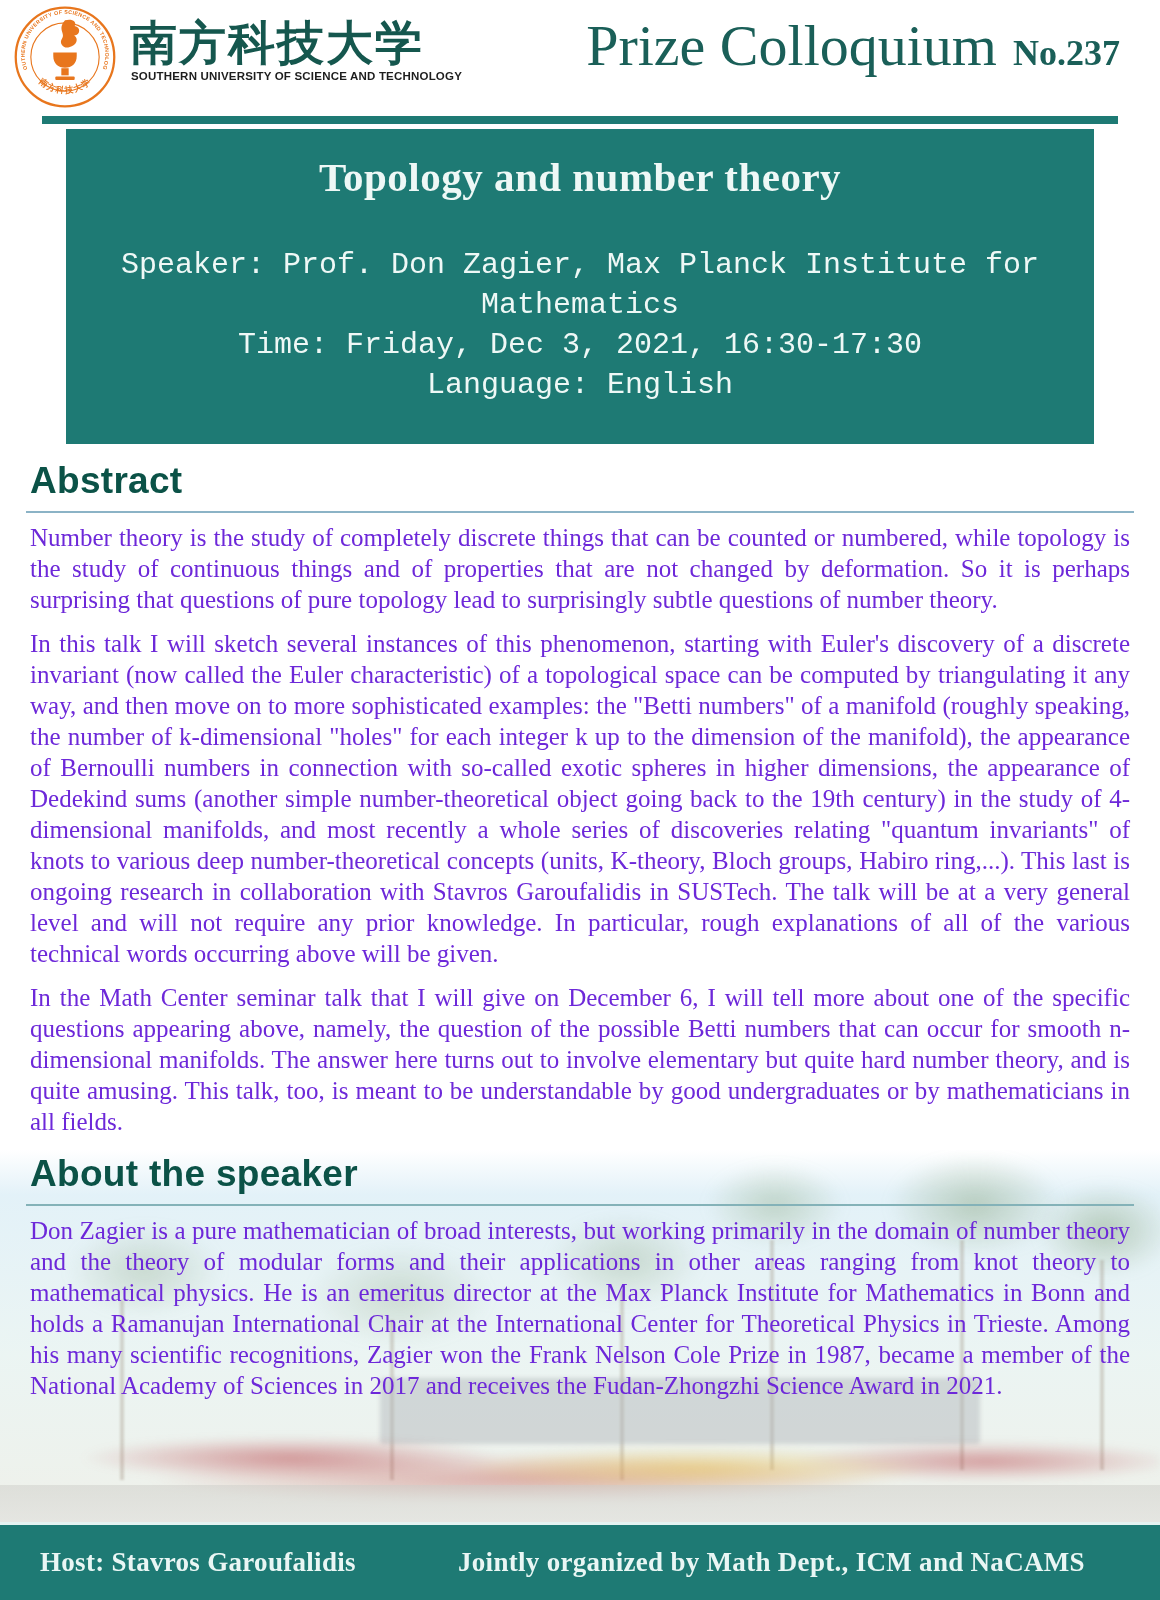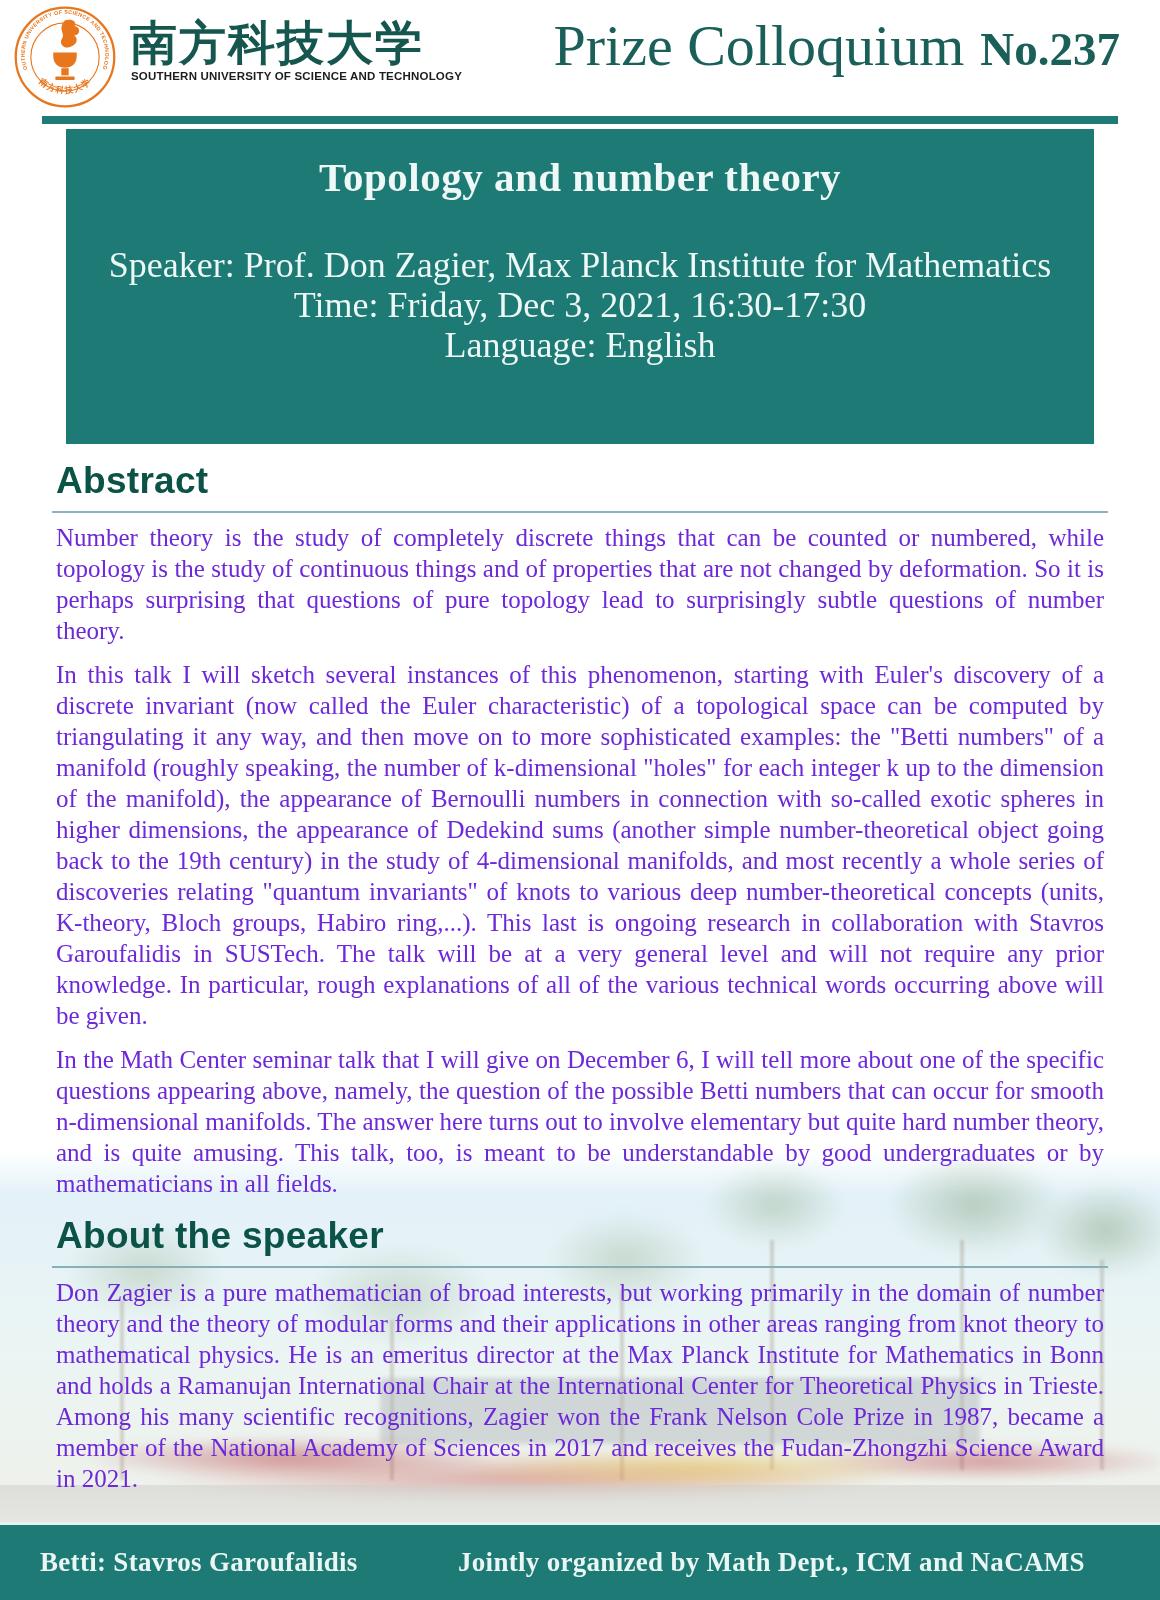--- a/index.html
+++ b/index.html
@@ -22,34 +22,34 @@
   .wordmark-en {
     position: absolute; left: 131px; top: 70px;
     font-size: 11.5px; font-weight: 700; color: #1d1d1d; letter-spacing: 0.2px;
     font-family: "Liberation Sans", "DejaVu Sans", sans-serif;
   }
   .colloquium {
     position: absolute; right: 40px; top: 14px;
     display: flex; align-items: baseline; gap: 16px; color: #1a5f58;
   }
   .colloquium .main { font-size: 58px; line-height: 1.1; }
-  .colloquium .num  { font-size: 47px; font-weight: bold; }
+  .colloquium .num  { font-size: 36px; font-weight: bold; }
 
   
   .thinbar { margin: 0 42px; height: 8px; background: #1e7a74; }
   .bannergap { height: 5px; }
   .banner {
     margin: 0 66px; height: 315px; background: #1e7a74;
     color: #eef8f6; text-align: center; position: relative; z-index: 2;
   }
   .banner-title { padding-top: 24px; font-size: 41px; font-weight: bold; letter-spacing: 0.5px; }
-  .banner-details { margin-top: 44px; font-size: 36px; line-height: 40px; }
+  .banner-details { margin-top: 44px; font-size: 30px; line-height: 40px; font-family: Liberation Mono, monospace; }
 
   
-  .content { position: relative; z-index: 2; padding: 0 52px; }
+  .content { position: relative; z-index: 2; padding: 0 26px; }
   .section-heading {
     margin: 16px 0 9px 4px; font-size: 37px; font-weight: bold; color: #0b5247;
     font-family: "Liberation Sans", "DejaVu Sans", sans-serif; letter-spacing: 0.3px;
   }
   .rule { height: 2px; background: #8bb3c6; margin-bottom: 9px; }
   .rule.teal { background: #84b2b8; }
   .bodytext { padding: 0 4px; color: #6d28d9; font-size: 25px; line-height: 31px;
     text-align: justify; }
   .bodytext p { margin: 0 0 13px 0; }
 
@@ -163,17 +163,17 @@
 
   <div class="content">
     <div class="section-heading">About the speaker</div>
     <div class="rule teal"></div>
     <div class="bodytext">
       <p>Don Zagier is a pure mathematician of broad interests, but working primarily in the domain of number theory and the theory of modular forms and their applications in other areas ranging from knot theory to mathematical physics. He is an emeritus director at the Max Planck Institute for Mathematics in Bonn and holds a Ramanujan International Chair at the International Center for Theoretical Physics in Trieste. Among his many scientific recognitions, Zagier won the Frank Nelson Cole Prize in 1987, became a member of the National Academy of Sciences in 2017 and receives the Fudan-Zhongzhi Science Award in 2021.</p>
     </div>
   </div>
 
   <div class="footer">
-    <span class="host">Betti: Stavros Garoufalidis</span>
+    <span class="host">Host: Stavros Garoufalidis</span>
     <span class="org">Jointly organized by Math Dept., ICM and NaCAMS</span>
   </div>
 
 </div>
 
 </body></html>

